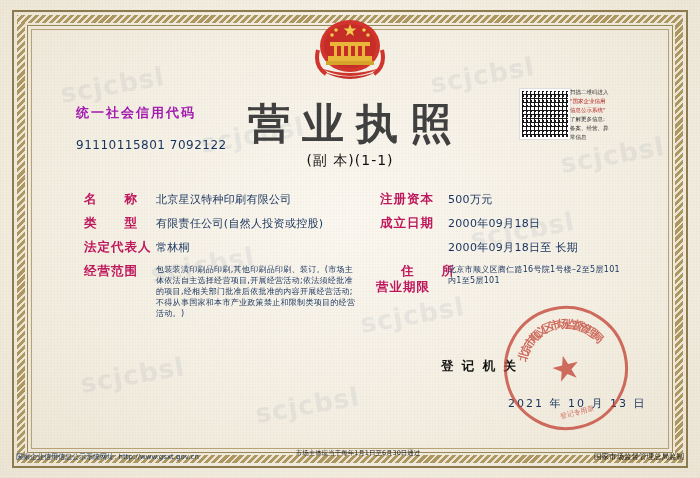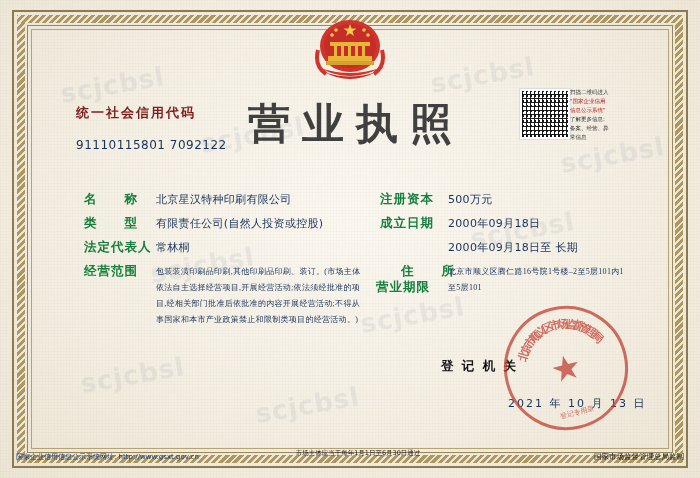--- a/index.html
+++ b/index.html
@@ -96,21 +96,21 @@
     width: 72px;
     height: 74px;
   }
 
   
   .credit-code-label {
     position: absolute;
     left: 76px;
     top: 104px;
     font-size: 13px;
-    color: #7f1d1d;
+    color: #a21caf;
     letter-spacing: 2px;
     font-weight: 600;
   }
   .credit-code-value {
     position: absolute;
     left: 76px;
     top: 138px;
     font-size: 12px;
     color: #16325c;
     letter-spacing: 0.5px;
@@ -169,35 +169,34 @@
     font-size: 5.5px;
     line-height: 9px;
     color: #333;
   }
   .qr-note .redline { color: #b32121; }
 
   
   .field-label {
     position: absolute;
     font-size: 12.5px;
-    color: #15803d;
+    color: #be185d;
     font-weight: 600;
     letter-spacing: 1px;
   }
   .field-value {
     position: absolute;
     font-size: 11px;
     color: #16325c;
     letter-spacing: 0.3px;
   }
   .field-value.multiline {
     width: 200px;
     font-size: 8px;
-    line-height: 16px;
-    font-family: Liberation Serif, serif;
+    line-height: 11px;
   }
 
   
   .seal {
     position: absolute;
     left: 504px;
     top: 306px;
     width: 118px;
     height: 118px;
     border-radius: 50%;
@@ -329,20 +328,21 @@
       <path d="M6 52 q30 16 60 0 q-30 10 -60 0z" fill="#d0342c"></path>
       <path d="M10 56 q26 14 52 0 q-26 9 -52 0z" fill="#c62d26"></path>
       <path d="M4 34 q-4 16 8 24" stroke="#d0342c" stroke-width="4" fill="none"></path>
       <path d="M68 34 q4 16 -8 24" stroke="#d0342c" stroke-width="4" fill="none"></path>
     </svg>
   </div>
 
   <div class="credit-code-label">统一社会信用代码</div>
   <div class="credit-code-value">91110115801 7092122</div>
   <div class="title">营业执照</div>
+  <div class="subtitle">(副 本)(1-1)</div>
 
   <div class="qr-wrap">
     <div class="qr"></div>
   </div>
   <div class="qr-note">
     <div>扫描二维码进入</div>
     <div class="redline">"国家企业信用</div>
     <div class="redline">信息公示系统"</div>
     <div>了解更多信息:</div>
     <div>备案、经营、异</div>

